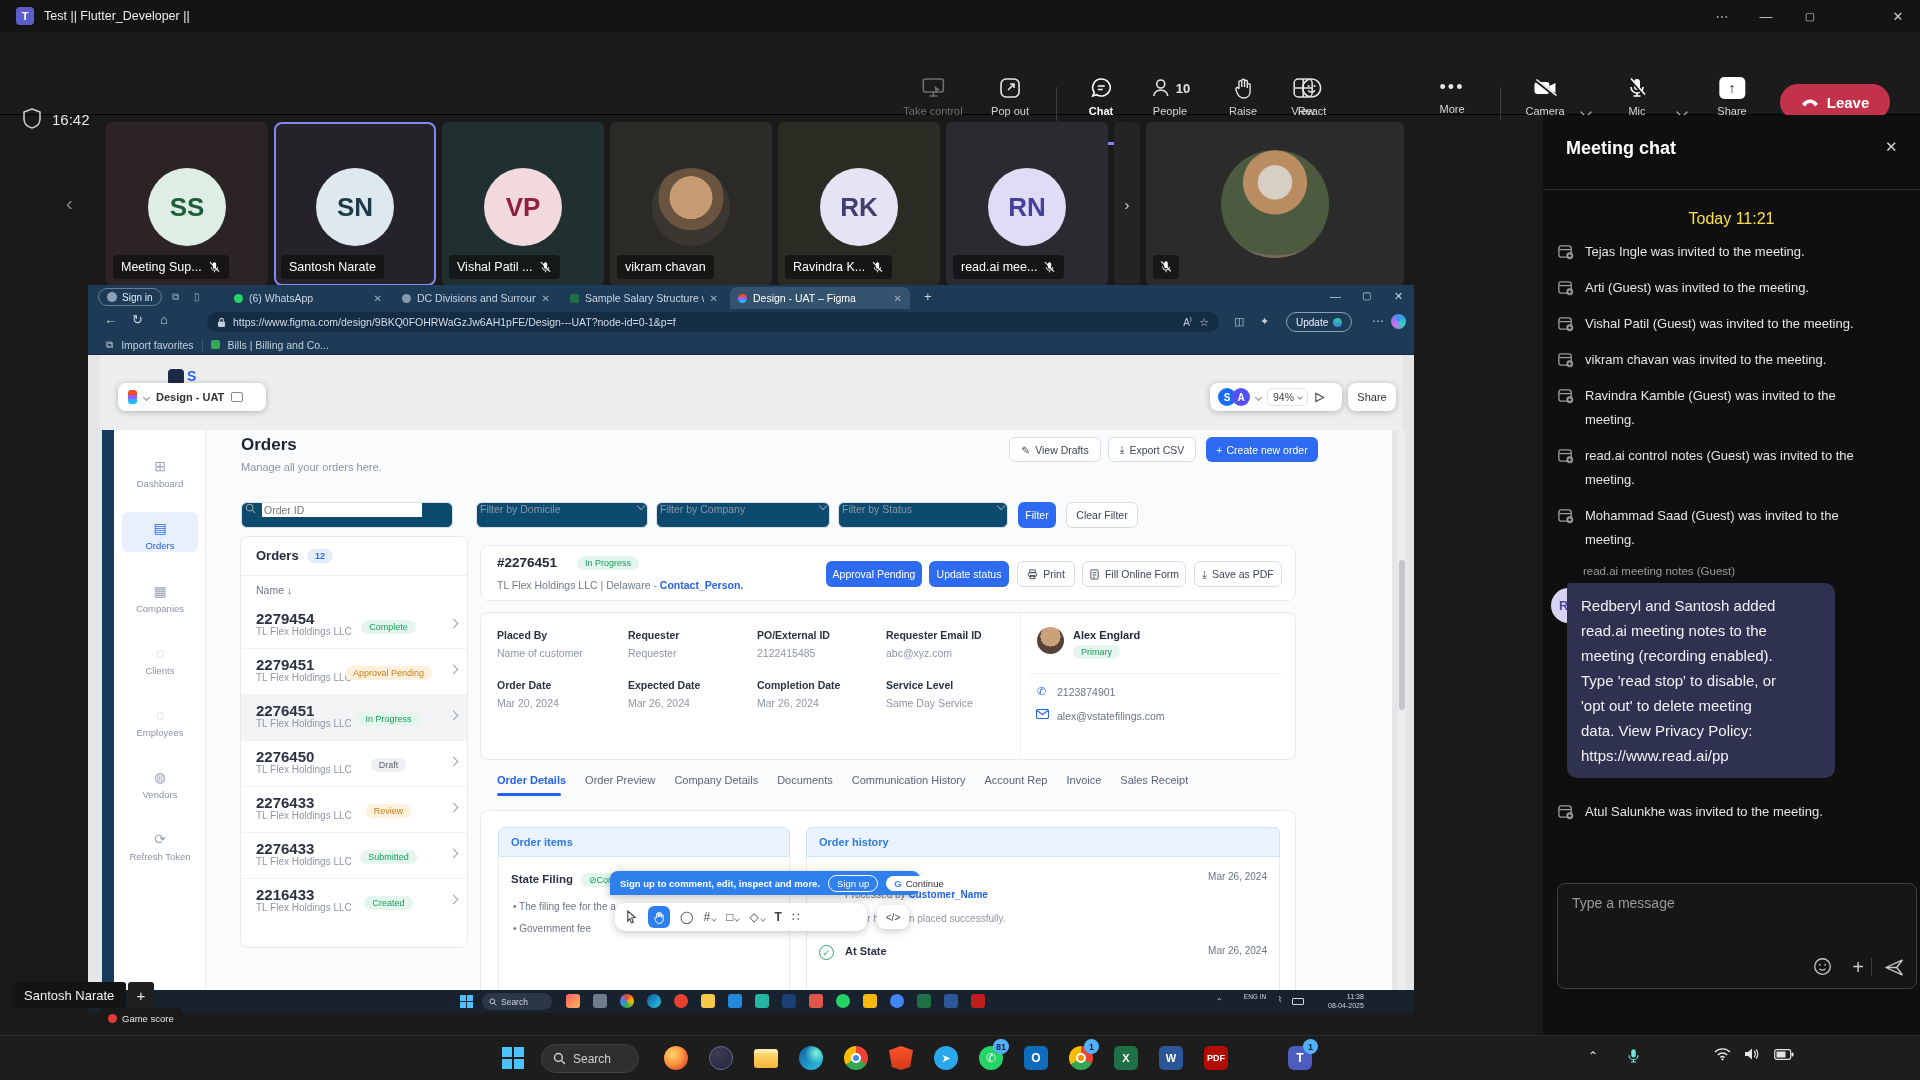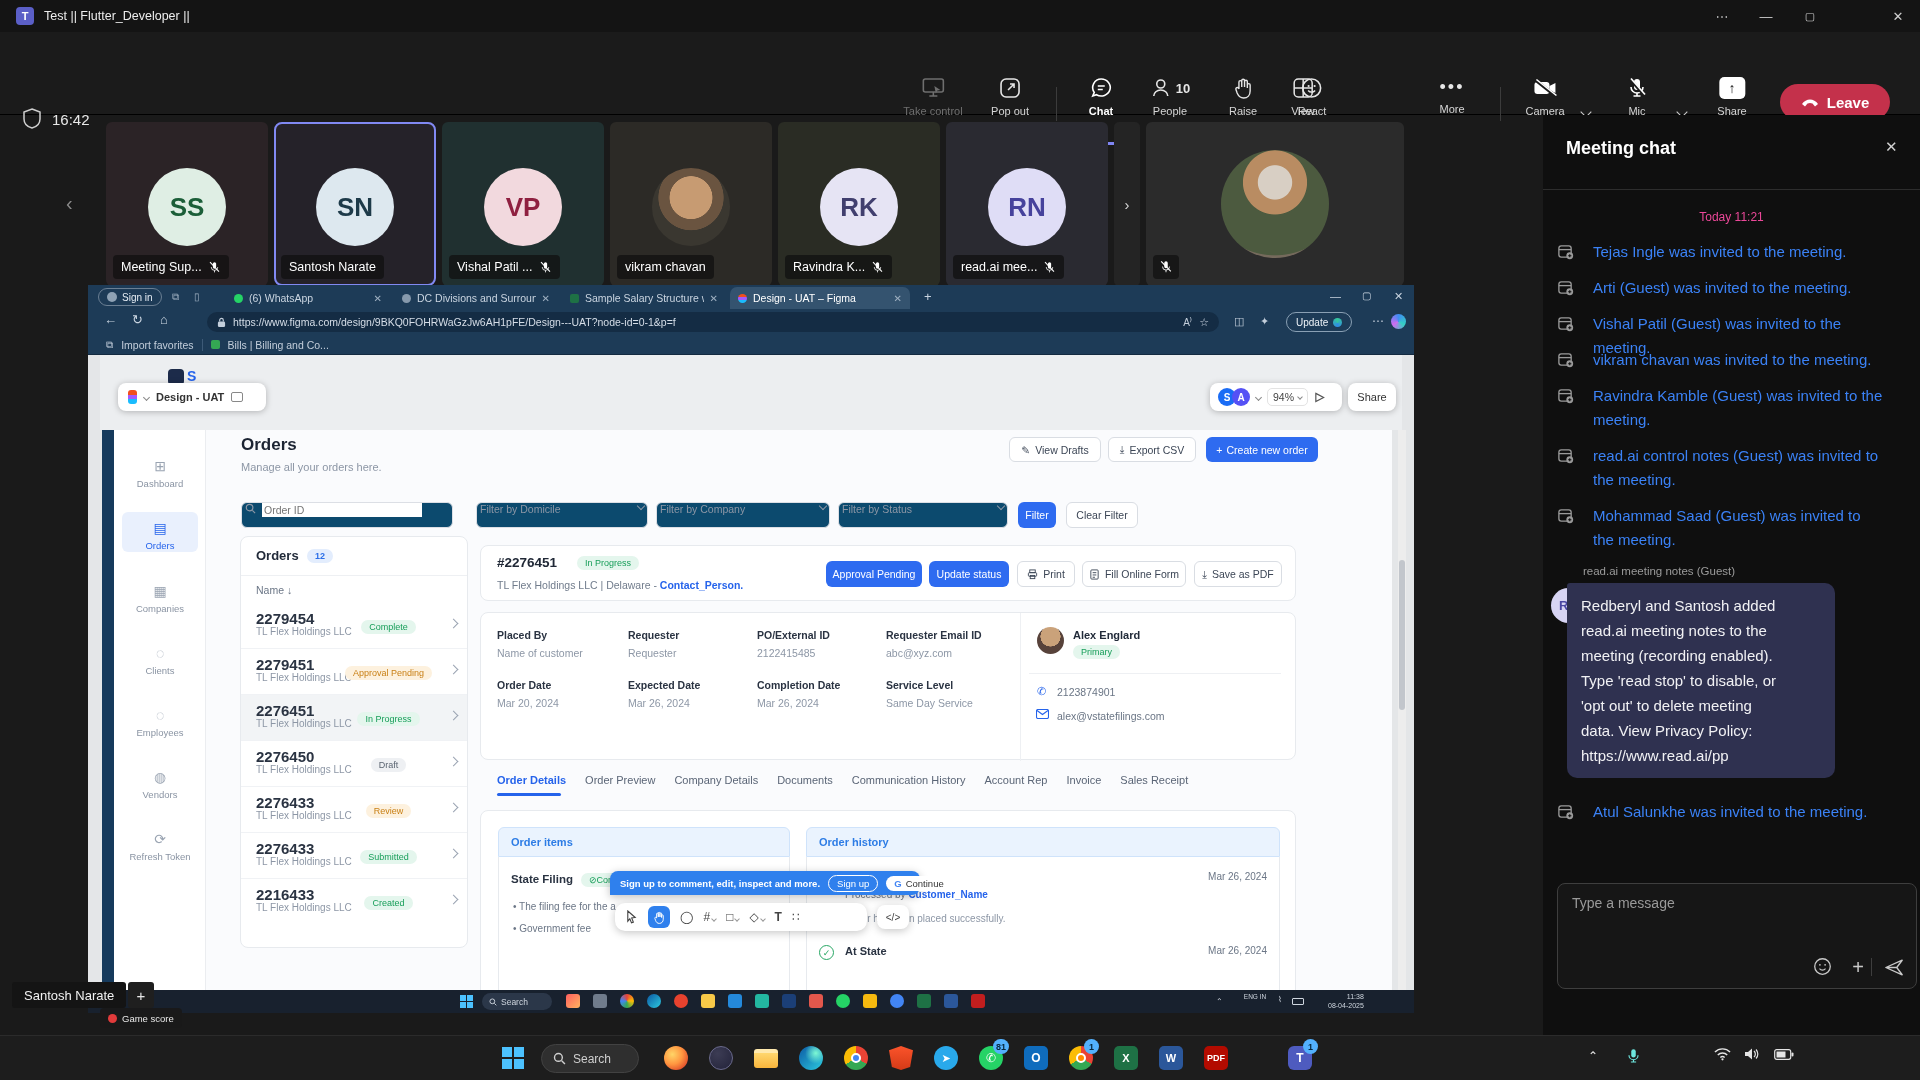--- a/index.html
+++ b/index.html
@@ -22,21 +22,21 @@
   .tb-underline{position:absolute;top:110px;height:3px;border-radius:2px;background:#7f85f2;}
   .vsep{position:absolute;top:55px;width:1px;height:34px;background:#3c3c3c;}
   .chvd{width:8px;height:8px;border-right:1.6px solid #cfcfcf;border-bottom:1.6px solid #cfcfcf;transform:rotate(45deg);display:inline-block;}
   .leave{left:1780px;top:52px;width:110px;height:36px;border-radius:18px;background:#c4314b;display:flex;align-items:center;justify-content:center;gap:8px;color:#fff;font-size:15px;font-weight:bold;}
   
   .tile{top:122px;width:162px;height:164px;border-radius:6px;overflow:hidden;}
   .avatar{position:absolute;left:50%;top:46px;transform:translateX(-50%);width:78px;height:78px;border-radius:50%;
       display:flex;align-items:center;justify-content:center;font-size:26px;font-weight:bold;}
   .nametag{position:absolute;left:7px;bottom:7px;height:24px;border-radius:4px;background:rgba(15,15,15,.72);
       display:flex;align-items:center;gap:6px;padding:0 8px;font-size:12.5px;color:#fff;white-space:nowrap;}
-  .sysmsg{position:absolute;left:50px;width:292px;font-size:15px;line-height:24px;color:#3b82f6;}
+  .sysmsg{position:absolute;left:42px;width:292px;font-size:13px;line-height:24px;color:#e5e5e5;}
   .sysicon{position:absolute;left:14px;width:18px;height:18px;color:#9a9a9a;}
   .bubble{position:absolute;left:24px;top:468px;width:268px;background:#2f3150;border-radius:10px;border-top-left-radius:3px;
       padding:10px 14px;font-size:15px;line-height:25px;color:#f1f1f4;white-space:pre-line;}
   .chat-inputbox{position:absolute;left:-3px;top:768px;width:360px;height:106px;border:1px solid #3e3e3e;border-radius:8px;background:#161616;}
   .chat-input{position:absolute;left:12px;top:10px;width:320px;background:transparent;border:none;outline:none;
       color:#cfcfcf;font-size:14px;font-family:"Liberation Sans",sans-serif;}
   .chat-input::placeholder{color:#9a9a9a;}
   
   .share{left:88px;top:285px;width:1326px;height:728px;background:#e6e8ea;}
   .tabstrip{position:absolute;left:0;top:0;width:1326px;height:24px;background:#1d3b57;}
@@ -289,21 +289,21 @@
           <path d="M8 11.5 v2.5" stroke="#fff"></path>
           <line x1="2.5" y1="1.5" x2="13.5" y2="13" stroke="#fff" stroke-width="1.3"></line>
         </svg>
     </div>
   </div>
 
   <div class="a" style="left:1543px;top:115px;width:377px;height:920px;background:#0f0f0f;">
     <div class="a" style="left:23px;top:23px;font-size:18px;font-weight:bold;color:#fff;">Meeting chat</div>
     <div class="a" style="left:342px;top:23px;font-size:15px;color:#d0d0d0;">✕</div>
     <div class="a" style="left:0;top:74px;width:377px;height:1px;background:#2d2d2d;"></div>
-    <div class="a" style="left:0;top:95px;width:377px;text-align:center;font-size:12px;color:#ec4899;">Today 11:21</div>
+    <div class="a" style="left:0;top:95px;width:377px;text-align:center;font-size:16px;color:#fde047;">Today 11:21</div>
 
     <div class="sysicon" style="top:128px;">
         <svg width="17" height="17" viewBox="0 0 18 18">
           <rect x="2" y="3" width="13" height="12" rx="2.5" fill="none" stroke="#9a9a9a" stroke-width="1.4"></rect>
           <path d="M2 7 h13" stroke="#9a9a9a" stroke-width="1.4"></path>
           <circle cx="13.5" cy="13.5" r="3.6" fill="#9a9a9a"></circle>
           <path d="M13.5 11.8 v3.4 M11.8 13.5 h3.4" stroke="#0f0f0f" stroke-width="1.2"></path>
         </svg>
       </div>
     <div class="sysmsg" style="top:125px;">Tejas Ingle was invited to the meeting.</div>

